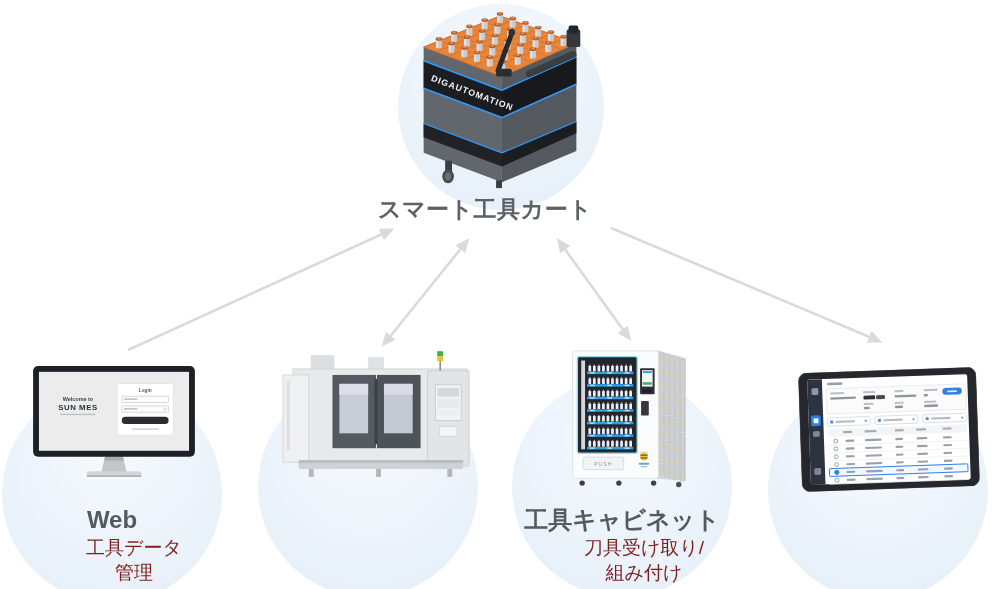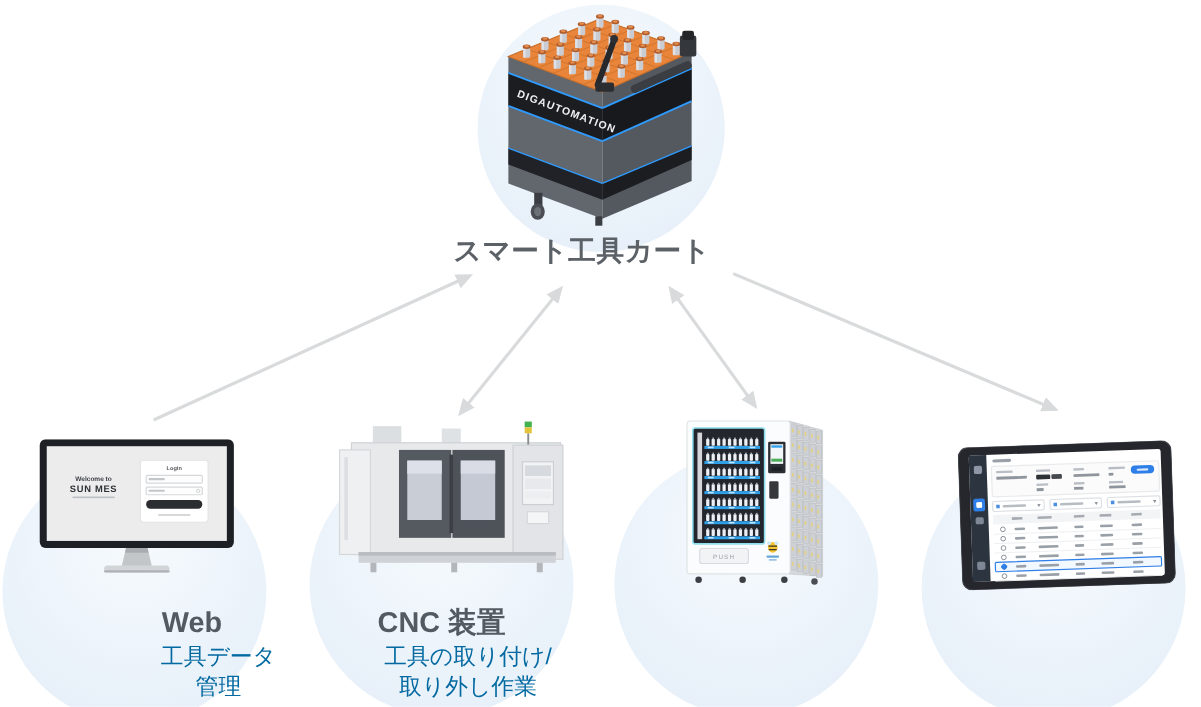--- a/index.html
+++ b/index.html
@@ -13,21 +13,21 @@
     position:absolute;border-radius:50%;
     background:radial-gradient(circle at 50% 32%, #f6fafd 0%, #eaf2fa 62%, #e4eef7 100%);
   }
   .illus{position:absolute;}
   .hub-label{
     position:absolute;left:378px;top:194px;width:244px;
     font-size:23px;font-weight:bold;color:#5b6167;letter-spacing:.5px;
   }
   .node-label{position:absolute;width:224px;text-align:center;}
   .node-title{font-size:24px;font-weight:bold;color:#535a61;line-height:30px;}
-  .node-desc{font-size:19px;color:#0369a1;line-height:25px;margin-left:44px;}
+  .node-desc{font-size:19px;color:#7f1d1d;line-height:25px;margin-left:44px;}
   svg{display:block;}
   .arrows{position:absolute;inset:0;pointer-events:none;}
   .tablet-wrap{transform:rotate(-2deg);}
 </style>
 </head>
 <body>
 
 <div class="stage">
 
   <div class="circle" style="left:398px;top:4px;width:206px;height:206px;"></div>
@@ -165,21 +165,21 @@
       <text x="117" y="26.5" text-anchor="middle" font-size="4.8" font-weight="bold" fill="#55585c">Login</text>
       <rect x="93" y="31" width="48" height="6.5" rx="1" fill="#fdfdfd" stroke="#d5d7d9"></rect>
       <rect x="93" y="41" width="48" height="6.5" rx="1" fill="#fdfdfd" stroke="#d5d7d9"></rect>
       <rect x="95" y="33.2" width="14" height="1.8" rx=".9" fill="#c3c6c9"></rect>
       <rect x="95" y="43.2" width="14" height="1.8" rx=".9" fill="#c3c6c9"></rect>
       <circle cx="137.5" cy="44.2" r="1.4" fill="none" stroke="#c3c6c9" stroke-width=".7"></circle>
       <rect x="93" y="52" width="48" height="7.5" rx="3.6" fill="#2b2d31"></rect>
       <rect x="103" y="64" width="28" height="1.6" rx=".8" fill="#d7d8da"></rect>
     </g>
   </svg>
-  <div class="node-label" style="left:0px;top:505px;padding-left:48px;">
+  <div class="node-label" style="left:0px;top:505px;">
     <div class="node-title">Web</div>
     <div class="node-desc">工具データ</div>
     <div class="node-desc">管理</div>
   </div>
 
   <svg class="illus" style="left:281px;top:351px;" width="198" height="134" viewBox="0 0 200 135">
     <g>
       <rect x="30" y="4" width="24" height="22" fill="#dcdfe1"></rect>
       <rect x="88" y="6" width="16" height="14" fill="#dfe2e4"></rect>
       <rect x="12" y="18" width="176" height="94" fill="#e7e9eb" stroke="#cfd2d5"></rect>
@@ -209,25 +209,20 @@
       <rect x="160" y="76" width="18" height="10" fill="#f4f5f6" stroke="#d5d8da"></rect>
     </g>
     <g>
       <rect x="18" y="110" width="166" height="9" fill="#cfd2d6"></rect>
       <rect x="18" y="110" width="166" height="3" fill="#b9bcc1"></rect>
       <rect x="28" y="119" width="5" height="8" fill="#b3b6bb"></rect>
       <rect x="96" y="119" width="5" height="8" fill="#b3b6bb"></rect>
       <rect x="168" y="119" width="5" height="8" fill="#b3b6bb"></rect>
     </g>
   </svg>
-  <div class="node-label" style="left:256px;top:505px;">
-    <div class="node-title">CNC 装置</div>
-    <div class="node-desc">工具の取り付け/</div>
-    <div class="node-desc">取り外し作業</div>
-  </div>
 
   <svg class="illus" style="left:559px;top:343px;" width="140" height="147" viewBox="0 0 145 152">
     <defs>
       <g id="sym-item">
         <rect x="0" y="0" width="2.8" height="5.8" rx=".6" fill="#edf0f4"></rect>
         <rect x="0.7" y="-1.2" width="1.4" height="1.4" fill="#aeb4bc"></rect>
       </g>
       <g id="sym-strip">
           <rect x="0" y="0" width="48" height="2.6" fill="#2f9fe8"></rect>
           <rect x="3" y="0.6" width="5" height="1.4" fill="#bfe4ff"></rect>
@@ -403,20 +398,25 @@
       <rect x="82.5" y="124" width="11" height="2" rx="1" fill="#66a7d8"></rect>
       <rect x="84.5" y="127.2" width="7" height="1.4" rx=".7" fill="#9cc3e2"></rect>
     </g>
     <g>
       <circle cx="24" cy="145" r="2.8" fill="#3c3f44"></circle>
       <circle cx="62" cy="145" r="2.8" fill="#3c3f44"></circle>
       <circle cx="98" cy="145" r="2.8" fill="#3c3f44"></circle>
       <circle cx="124" cy="146.5" r="2.8" fill="#4a4d52"></circle>
     </g>
   </svg>
+  <div class="node-label" style="left:510px;top:505px;">
+    <div class="node-title">工具キャビネット</div>
+    <div class="node-desc">刀具受け取り/</div>
+    <div class="node-desc">組み付け</div>
+  </div>
 
   <div class="illus tablet-wrap" style="left:800px;top:370px;">
     <svg width="178" height="119" viewBox="0 0 182 122">
       <defs>
         <g id="sym-row">
           <line x1="28" y1="8" x2="171" y2="8" stroke="#eceef0" stroke-width=".8"></line>
           <circle cx="36" cy="4" r="2" fill="none" stroke="#858b93" stroke-width=".8"></circle>
           <rect x="46" y="3" width="9" height="2.2" rx="1" fill="#9aa0a7"></rect>
           <rect x="66" y="3" width="17" height="2.2" rx="1" fill="#9aa0a7"></rect>
           <rect x="97" y="3" width="8" height="2.2" rx="1" fill="#9aa0a7"></rect>

